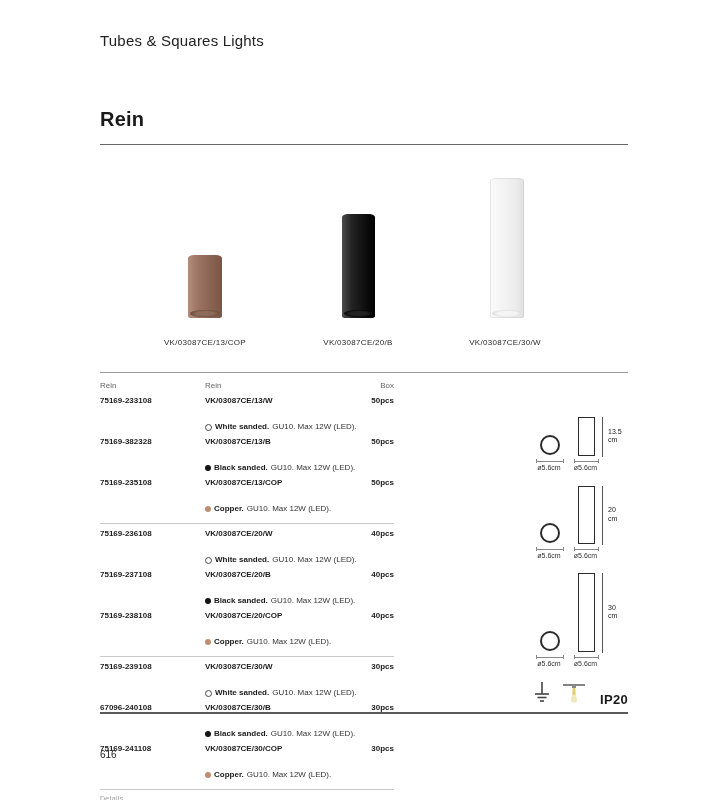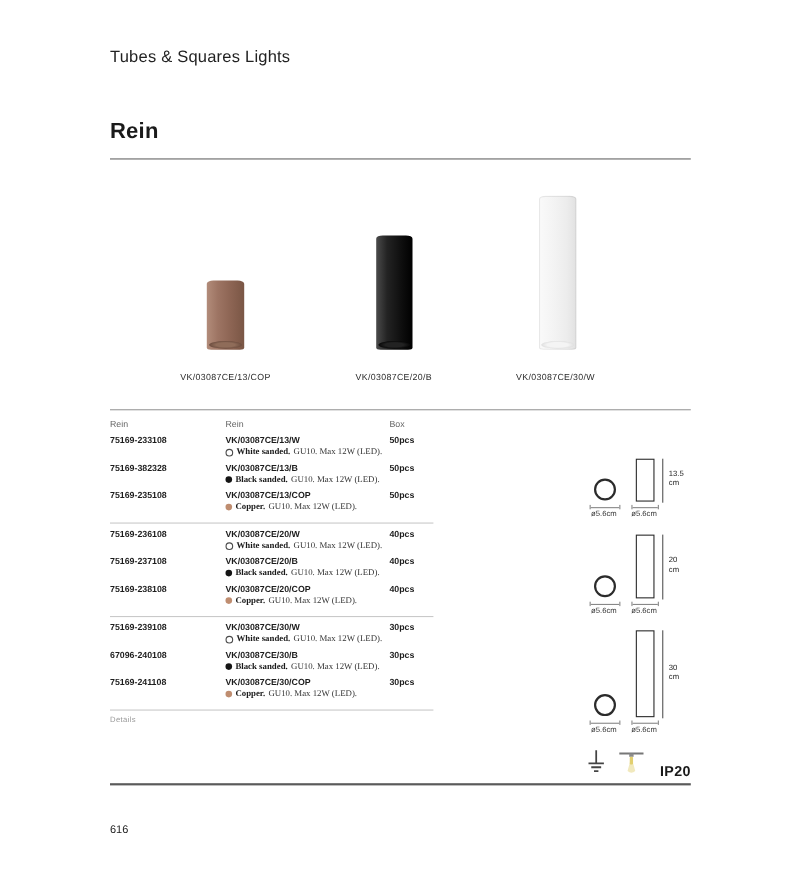--- a/index.html
+++ b/index.html
@@ -1,20 +1,20 @@
 <!DOCTYPE html>
 <html><head>
 <meta charset="utf-8">
 <style>
   * { margin:0; padding:0; box-sizing:content-box; }
   html,body { background:#fff; }
   body { font-family:"Liberation Sans", sans-serif; color:#1a1a1a; }
   .page { position:relative; width:728px; height:800px; background:#ffffff; overflow:hidden; }
 
-  .category { position:absolute; left:100px; top:43px; font-size:15px; color:#222; letter-spacing:0.2px; }
+  .category { position:absolute; left:100px; top:32px; font-size:15px; color:#222; letter-spacing:0.2px; }
   .product-name { position:absolute; left:100px; top:108px; font-size:20px; font-weight:bold; letter-spacing:0.2px; }
   .rule { position:absolute; left:100px; width:528px; background:#8a8a8a; height:1px; }
   .rule-title { top:144px; background:#666; }
   .rule-tabletop { top:372px; background:#9a9a9a; }
   .rule-bottom { top:712px; height:2px; background:#5a5a5a; }
 
   
   .cyl { position:absolute; border-radius:6px 6px 4px 4px / 3px 3px 2px 2px; }
   .cyl::after { content:''; position:absolute; left:2px; right:2px; bottom:1px; height:7px; border-radius:50%; }
   .cyl-a { left:188px; top:255px; width:34px; height:63px; }
@@ -28,24 +28,24 @@
   .fin-white::after { background:radial-gradient(ellipse at center,#f4f4f4 45%,#d7d7d7 80%); }
   .plabel { position:absolute; top:338px; width:110px; text-align:center; font-size:8px; color:#2a2a2a; letter-spacing:0.3px; }
   .plabel-a { left:150px; } .plabel-b { left:303px; } .plabel-c { left:450px; }
 
   
   .table-wrap { position:absolute; left:100px; top:377px; width:294px; }
   .table-title { display:inline-block; font-size:11px; font-weight:bold; letter-spacing:0.2px; color:#151515; border-bottom:1.5px solid #1a1a1a; padding-bottom:2px; line-height:1; }
   .thead { display:flex; margin-top:4px; font-size:8px; color:#666; line-height:10px; }
   .c-code { width:105px; flex-shrink:0; }
   .c-model { flex:1; min-width:0; }
-  .c-box { width:40px; flex-shrink:0; }
+  .c-box { width:40px; text-align:right; flex-shrink:0; }
   .trow { display:flex; margin-top:5px; font-size:8px; line-height:10px; }
   .trow .c-code, .trow .c-box, .model-l1 { font-weight:bold; color:#1c1c1c; }
-  .model-l2 { margin-top:0; display:flex; align-items:center; white-space:nowrap; font-weight:normal;font-family:Liberation Serif, serif; }
+  .model-l2 { margin-top:16px; display:flex; align-items:center; white-space:nowrap; font-weight:normal; }
   .dot { width:6px; height:6px; border-radius:50%; display:inline-block; margin-right:3px; flex-shrink:0; }
   .dot-white { background:#fff; border:1px solid #4a4a4a; width:5px; height:5px; }
   .dot-black { background:#141414; }
   .dot-copper { background:#bf8d70; }
   .finish { font-weight:bold; margin-right:3px; }
   .spec { color:#333; }
   .gdiv { border-top:1px solid #c9c9c9; margin-top:9px; height:0; }
 
   
   .details-label { margin-top:5px; font-size:7px; color:#999; letter-spacing:0.3px; }

